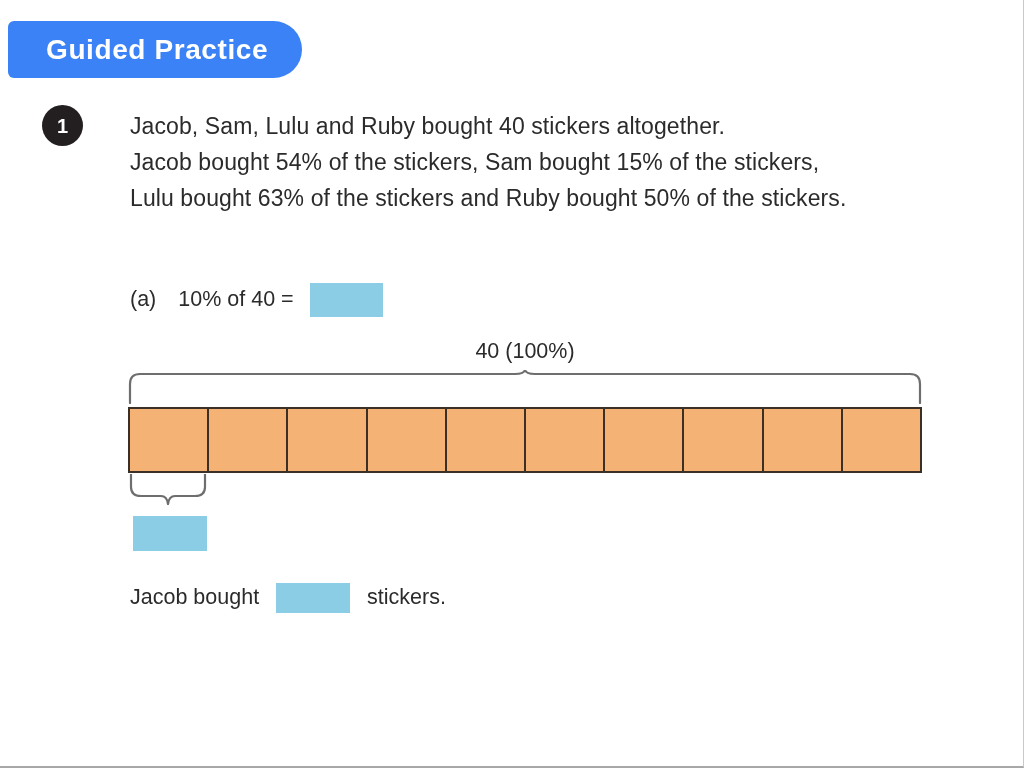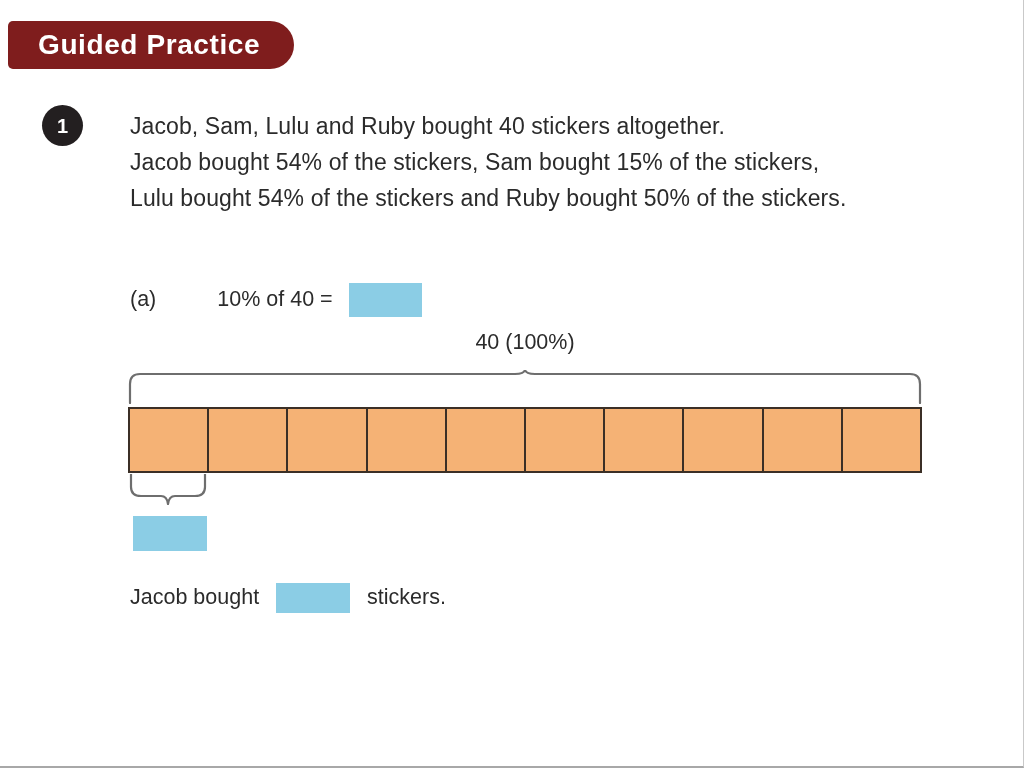--- a/index.html
+++ b/index.html
@@ -20,25 +20,25 @@
     border-right: 1px solid #c9c9c9;
     border-bottom: 2px solid #a8a8a8;
     box-sizing: border-box;
   }
 
   
   .banner {
     position: absolute;
     left: 8px;
     top: 21px;
-    height: 48px;
-    padding: 0 34px 0 30px;
-    display: flex;
-    align-items: center;
-    background: #7f1d1d;
+    height: 57px;
+    padding: 0 34px 0 38px;
+    display: flex;
+    align-items: center;
+    background: #3b82f6;
     border-top-right-radius: 29px;
     border-bottom-right-radius: 29px;
     border-top-left-radius: 6px;
     border-bottom-left-radius: 6px;
   }
   .banner-text {
     color: #ffffff;
     font-size: 28px;
     font-weight: bold;
     letter-spacing: 0.6px;
@@ -94,36 +94,35 @@
     color: #2b2b2b;
     line-height: 1;
     margin-right: 22px;
   }
   .part-expr {
     font-size: 21.5px;
     color: #2b2b2b;
     line-height: 1;
     margin-right: 16px;
     white-space: nowrap;
-    margin-left: 39px;
   }
   .answer-box {
     background: #8BCDE5;
     display: inline-block;
   }
   .answer-box.a-box {
     width: 73px;
     height: 34px;
   }
 
   
   .bar-label {
     position: absolute;
     left: 128px;
-    top: 332px;
+    top: 341px;
     width: 794px;
     text-align: center;
     font-size: 21.5px;
     color: #2b2b2b;
     line-height: 1;
   }
   .brace-top {
     position: absolute;
     left: 128px;
     top: 370px;
@@ -196,21 +195,21 @@
     <span class="banner-text">Guided Practice</span>
   </div>
 
   <div class="qnum">
     <span class="qnum-label">1</span>
   </div>
 
   <div class="statement">
     <div class="line">Jacob, Sam, Lulu and Ruby bought 40 stickers altogether.</div>
     <div class="line">Jacob bought 54% of the stickers, Sam bought 15% of the stickers,</div>
-    <div class="line">Lulu bought 54% of the stickers and Ruby bought 50% of the stickers.</div>
+    <div class="line">Lulu bought 63% of the stickers and Ruby bought 50% of the stickers.</div>
   </div>
 
   <div class="part-row">
     <span class="part-letter">(a)</span>
     <span class="part-expr">10% of 40 =</span>
     <span class="answer-box a-box"></span>
   </div>
 
   <div class="bar-label">40 (100%)</div>
 

